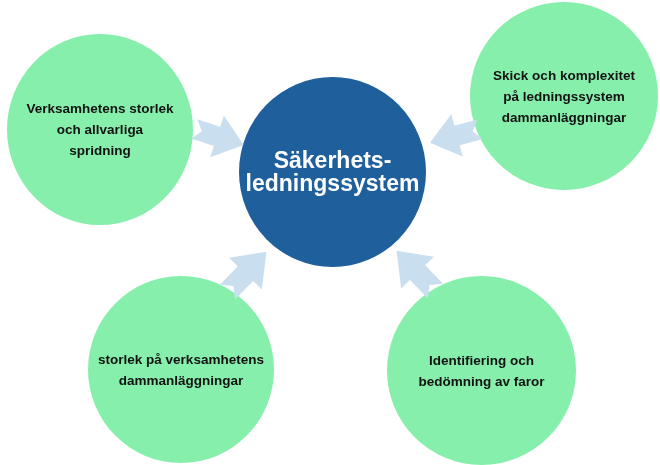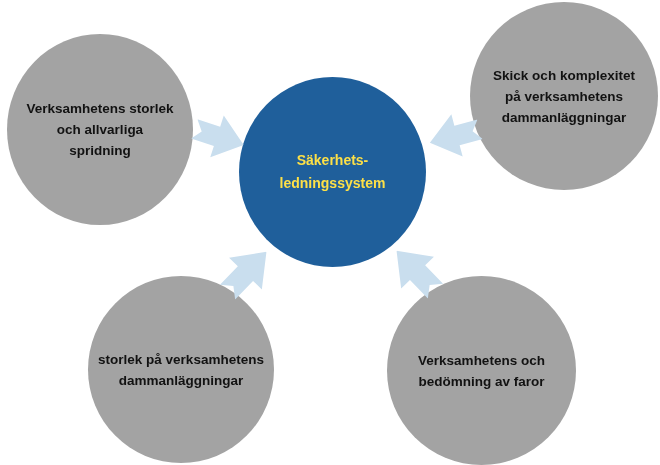--- a/index.html
+++ b/index.html
@@ -16,30 +16,30 @@
   }
   .circle{
     position:absolute;
     border-radius:50%;
     display:flex;
     align-items:center;
     justify-content:center;
     text-align:center;
   }
   .satellite{
-    background:#a3a3a3;
+    background:#86efac;
     color:#121212;
     font-size:13.5px;
     font-weight:700;
     line-height:21px;
   }
   .center-circle{
     background:#1F5F9B;
-    color:#fde047;
-    font-size:14px;
+    color:#ffffff;
+    font-size:23px;
     font-weight:700;
     line-height:23px;
   }
   .label span{display:block;white-space:nowrap;}
   .arrow{
     position:absolute;
   }
   .arrow svg{display:block;width:100%;height:100%;}
   .arrow-shape{fill:#C9DEEE;}
   
@@ -71,35 +71,35 @@
     <div class="label">
       <span>Verksamhetens storlek</span>
       <span>och allvarliga</span>
       <span>spridning</span>
     </div>
   </div>
 
   <div class="circle satellite c-top-right">
     <div class="label">
       <span>Skick och komplexitet</span>
-      <span>på verksamhetens</span>
+      <span>på ledningssystem</span>
       <span>dammanläggningar</span>
     </div>
   </div>
 
   <div class="circle satellite c-bottom-left">
     <div class="label">
       <span>storlek på verksamhetens</span>
       <span>dammanläggningar</span>
     </div>
   </div>
 
   <div class="circle satellite c-bottom-right">
     <div class="label">
-      <span>Verksamhetens och</span>
+      <span>Identifiering och</span>
       <span>bedömning av faror</span>
     </div>
   </div>
 
   <div class="circle center-circle c-center">
     <div class="label">
       <span>Säkerhets-</span>
       <span>ledningssystem</span>
     </div>
   </div>

